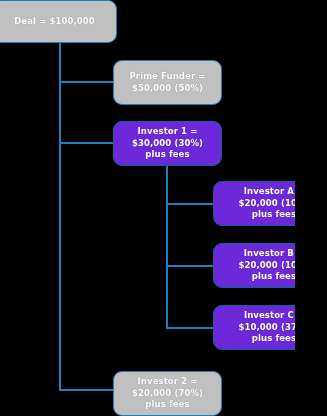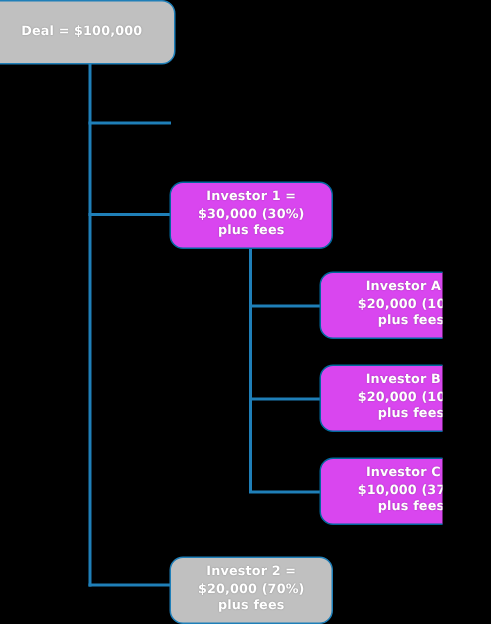--- a/index.html
+++ b/index.html
@@ -40,21 +40,21 @@
     font-size: 8.5px;
     line-height: 11.5px;
     letter-spacing: 0.1px;
     padding: 2px 4px;
     text-shadow: 0 0 1px rgba(0,0,0,0.35);
   }
   .node-gray {
     background: #c0c0c0;
   }
   .node-blue {
-    background: #d946ef;
+    background: #6d28d9;
     border-color: #00699d;
   }
   .node-label {
     display: block;
     white-space: pre-line;
   }
 
   
   #node-deal          { left: -8px;  top: 0px;   width: 125px; height: 43px; }
   #node-prime-funder  { left: 113px; top: 60px;  width: 109px; height: 45px; }
@@ -89,20 +89,24 @@
 
   <div class="conn conn-v" id="trunk-sub"></div>
   <div class="conn conn-h" id="branch-investor-a"></div>
   <div class="conn conn-h" id="branch-investor-b"></div>
   <div class="conn conn-h" id="branch-investor-c"></div>
 
   <div class="node node-gray" id="node-deal">
     <span class="node-label">Deal = $100,000</span>
   </div>
 
+  <div class="node node-gray" id="node-prime-funder">
+    <span class="node-label">Prime Funder =
+$50,000 (50%)</span>
+  </div>
 
   <div class="node node-blue" id="node-investor-1">
     <span class="node-label">Investor 1 =
 $30,000 (30%)
 plus fees</span>
   </div>
 
   <div class="node node-blue" id="node-investor-a">
     <span class="node-label">Investor A =
 $20,000 (10%)

